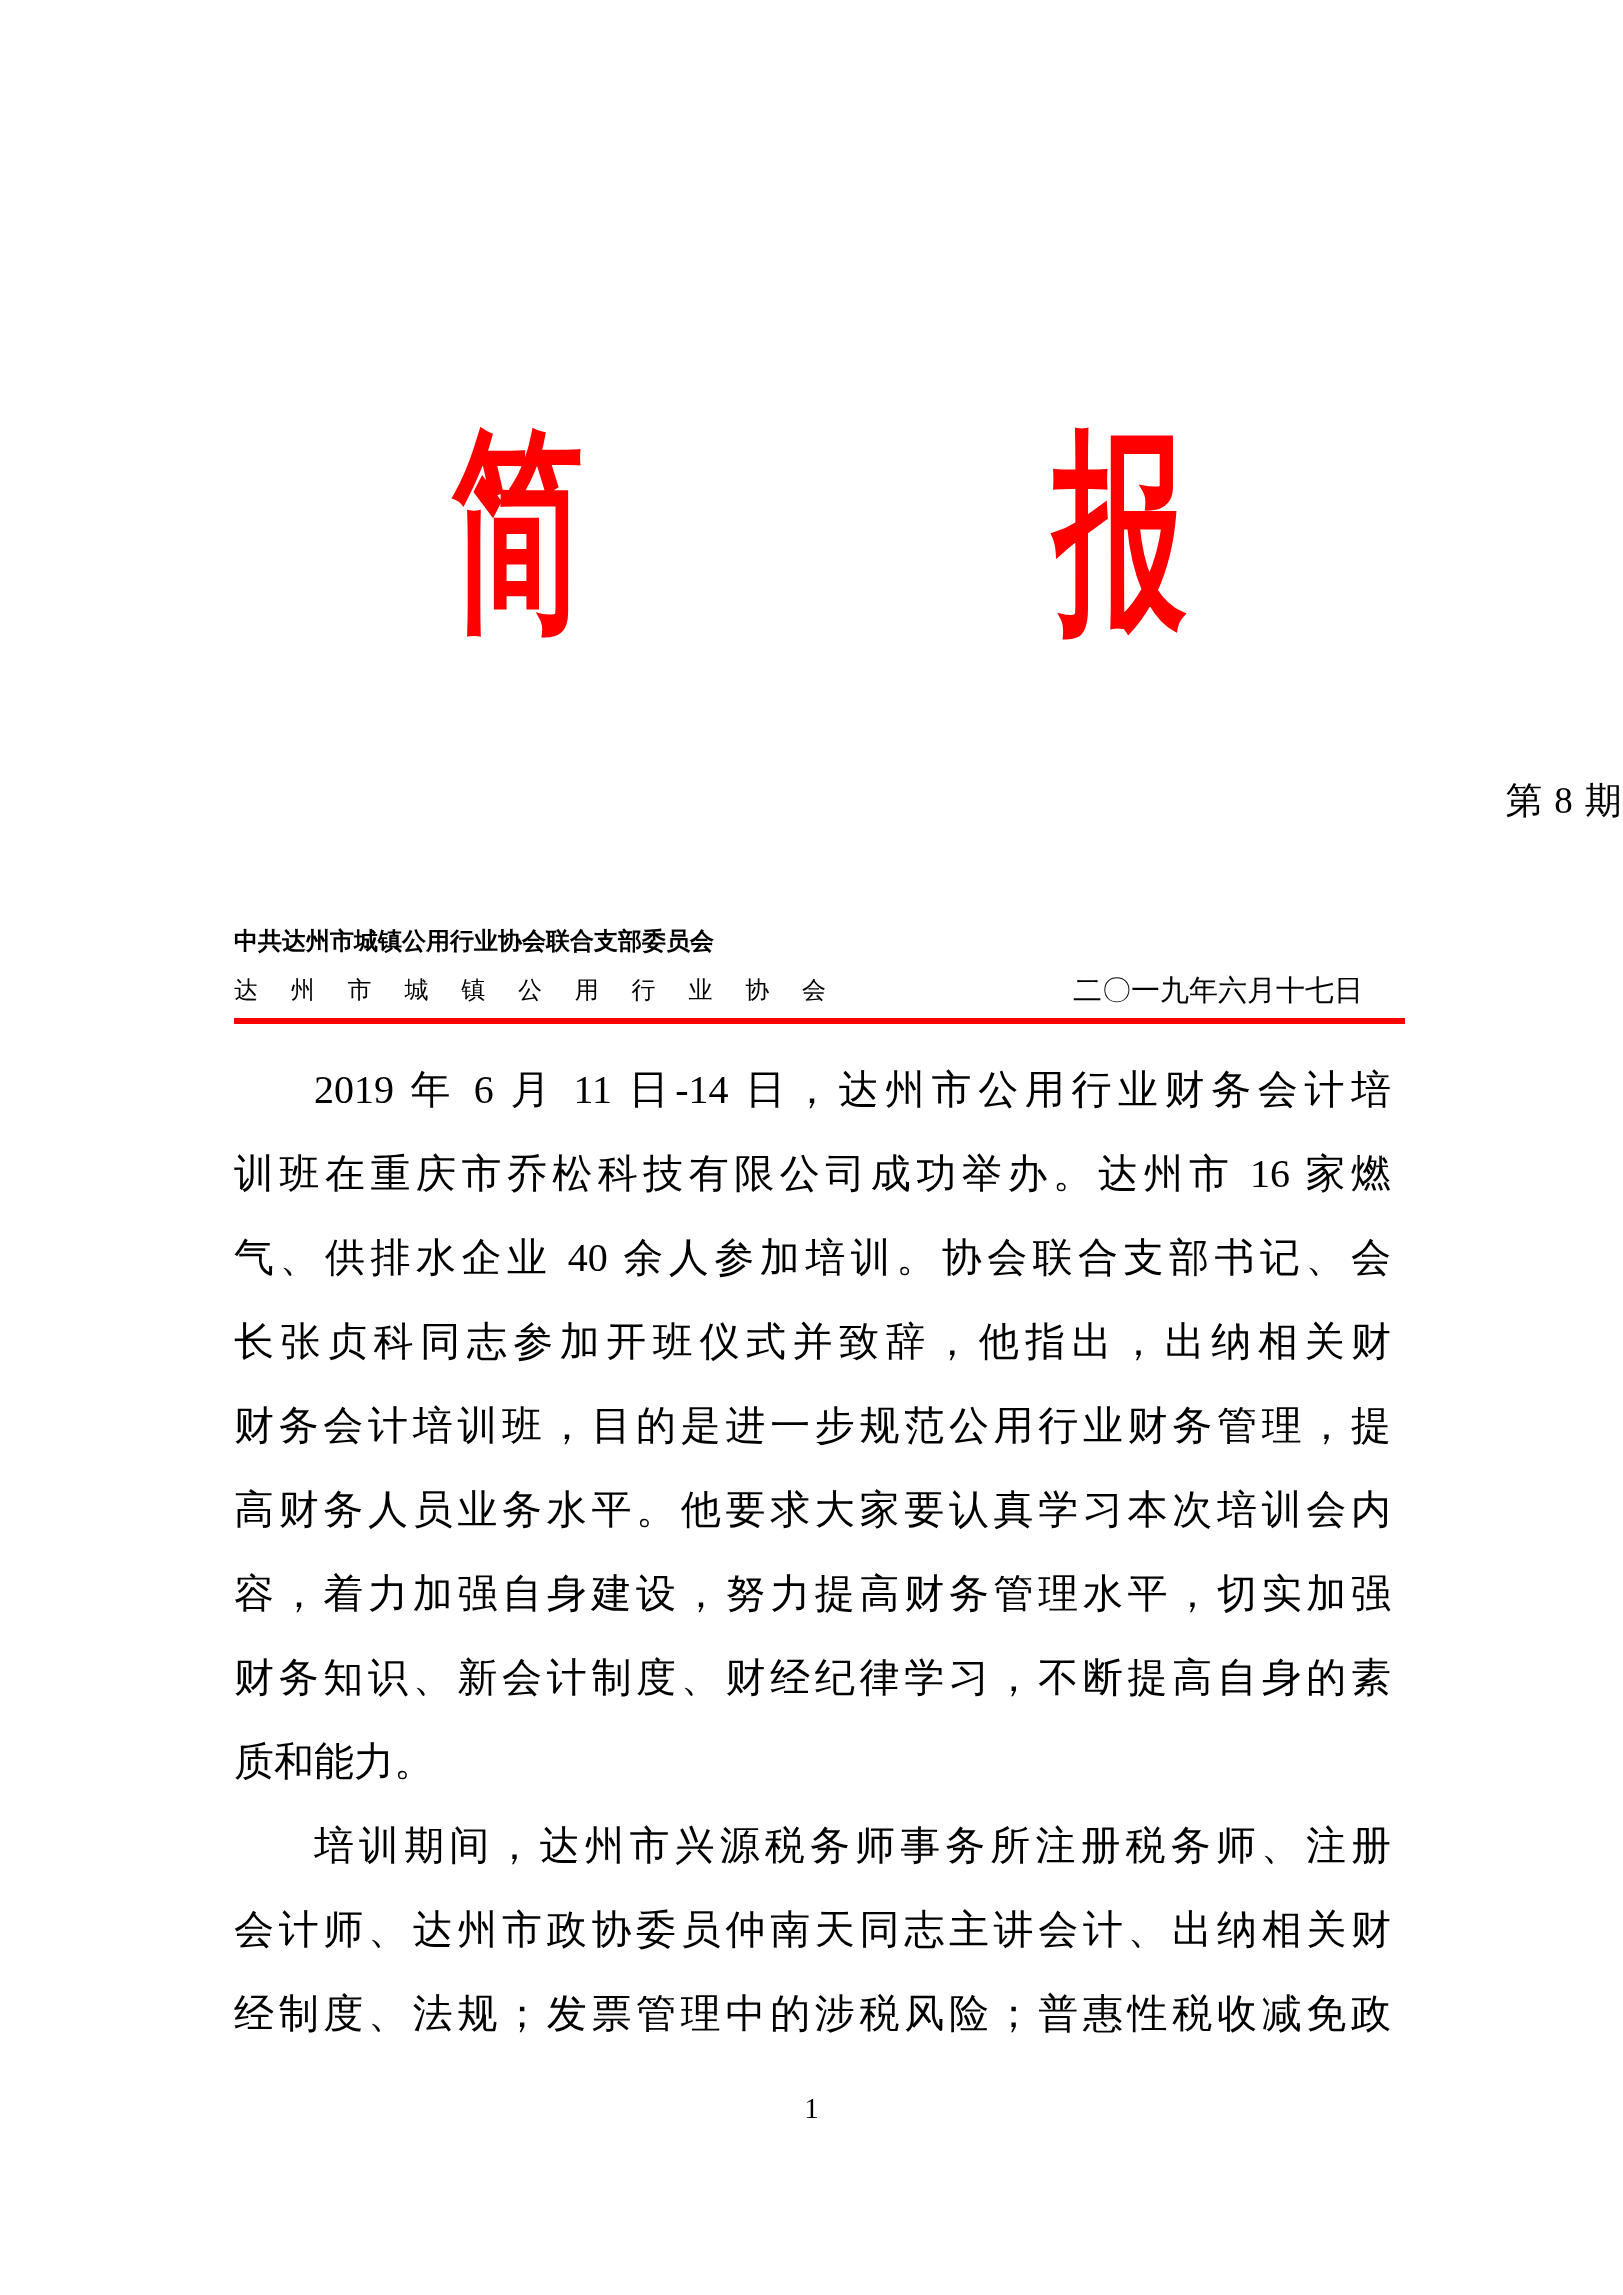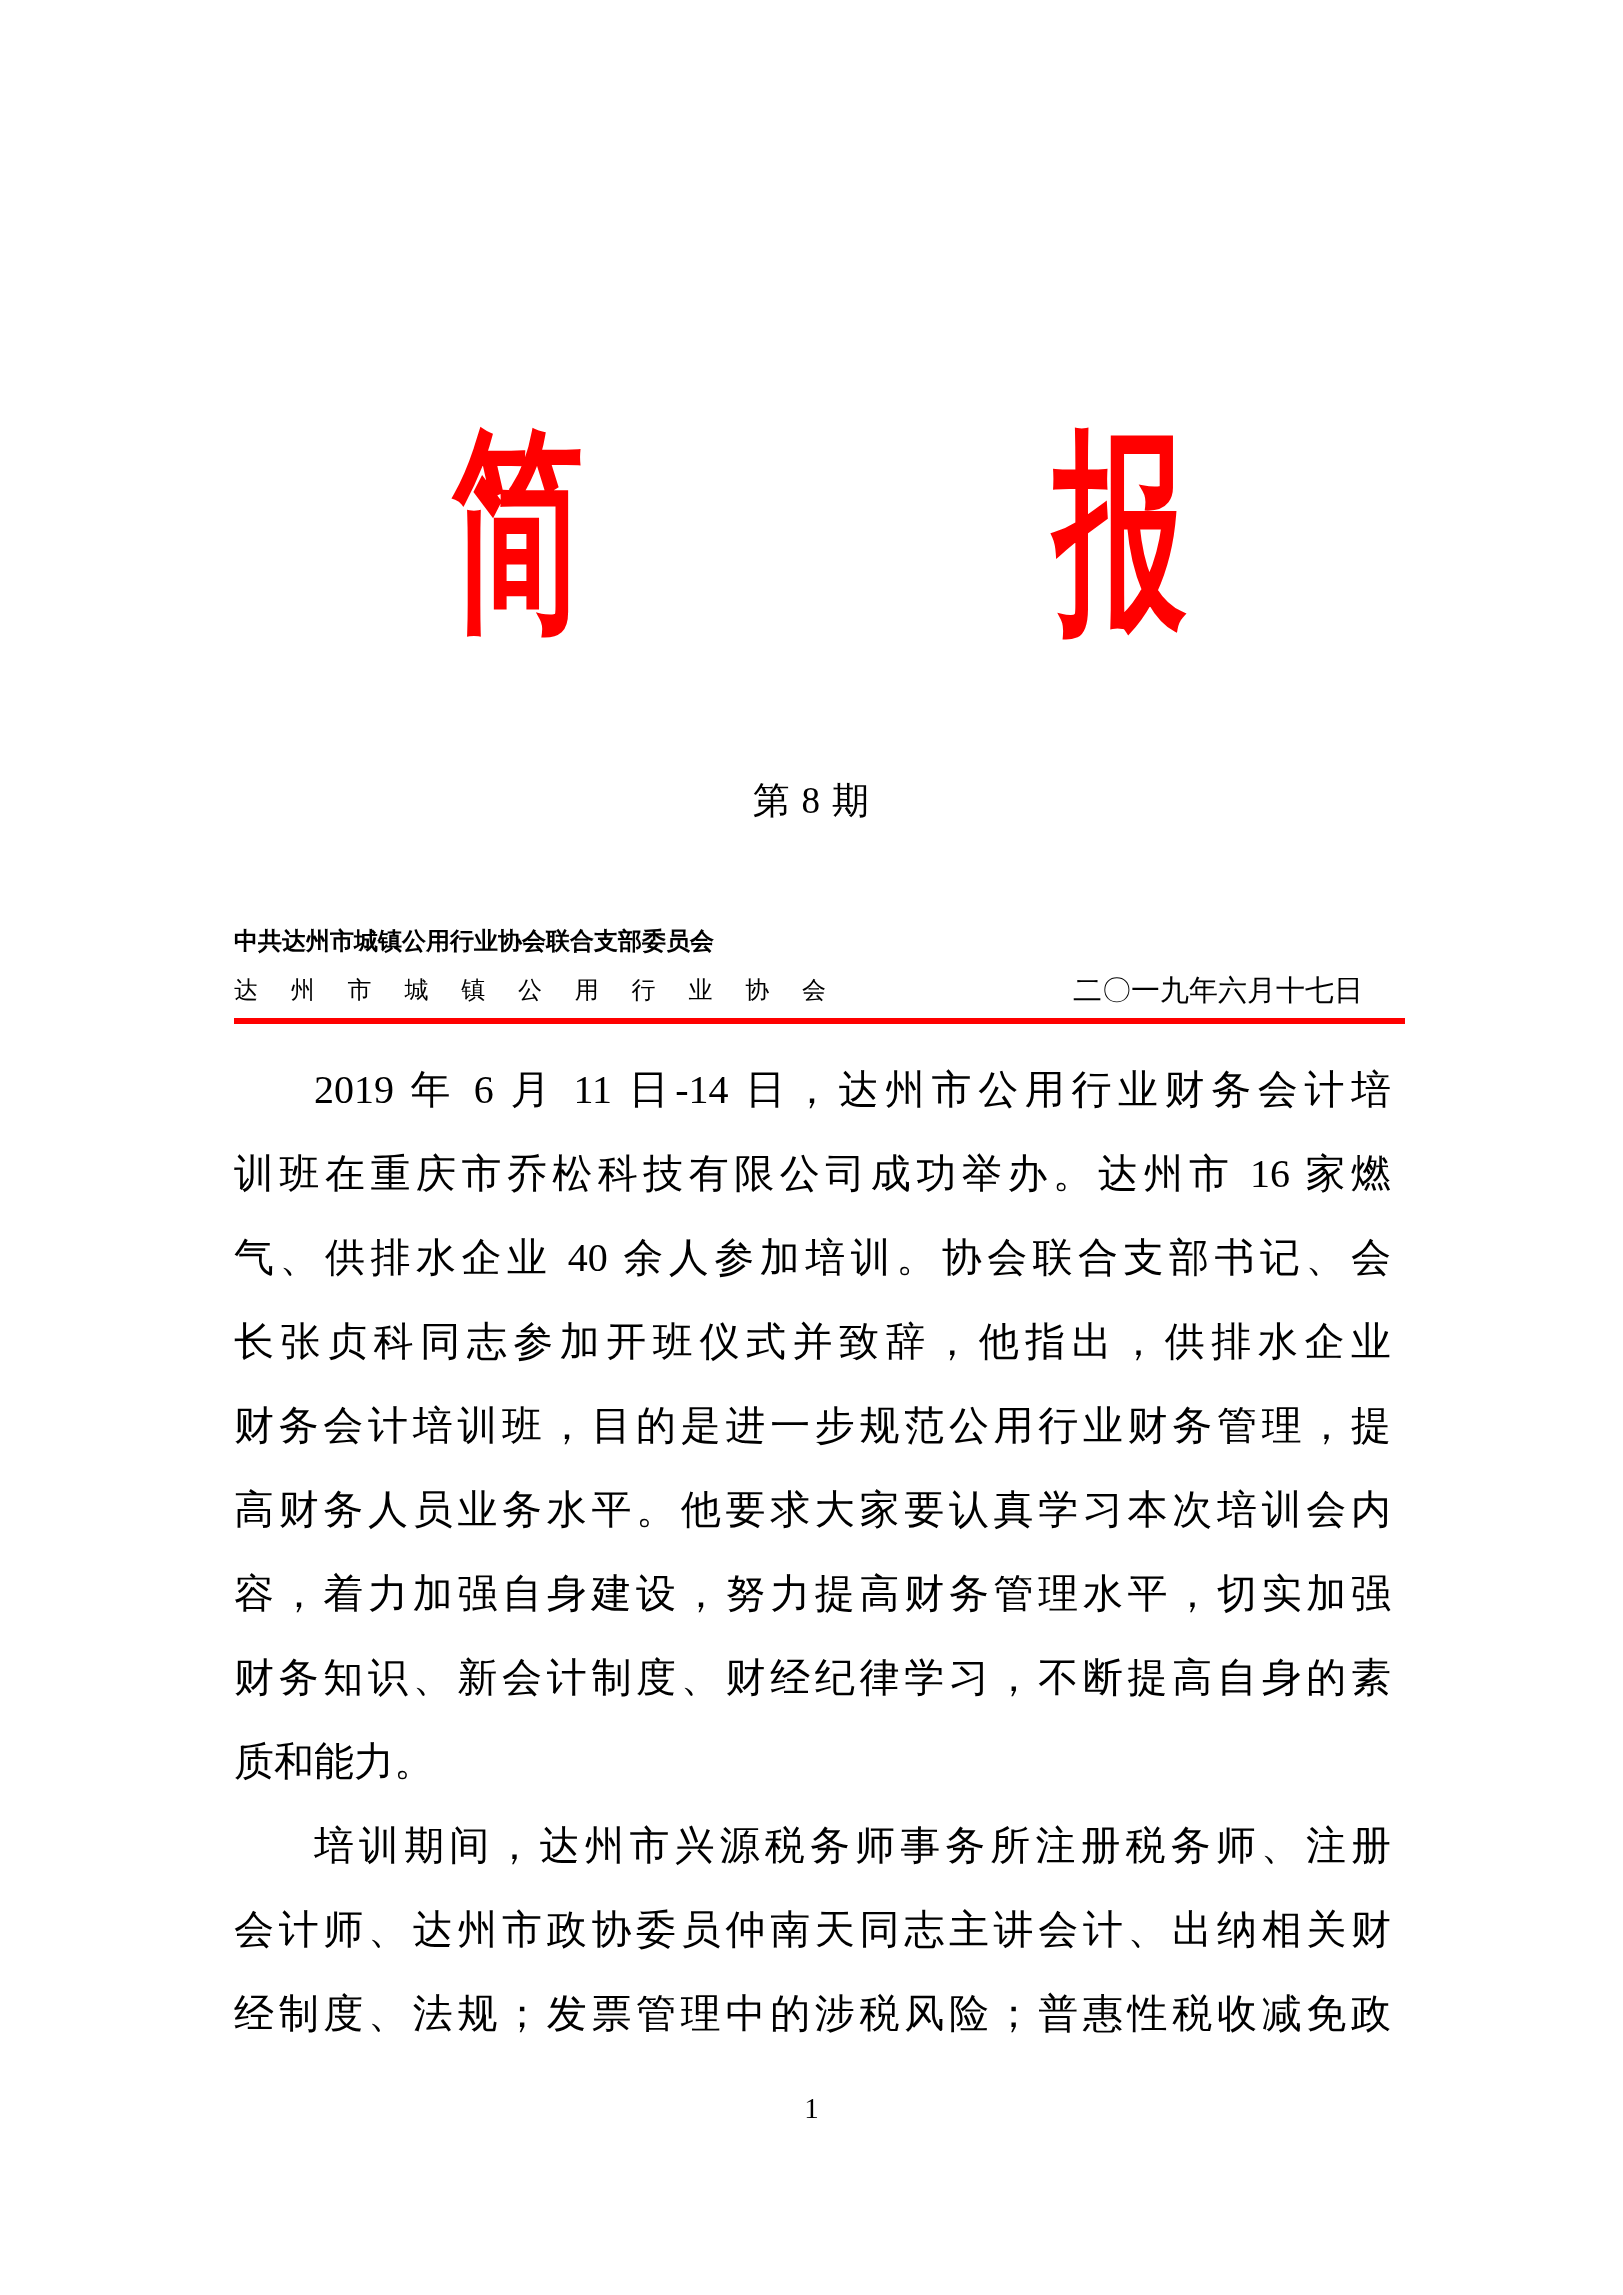--- a/index.html
+++ b/index.html
@@ -40,21 +40,21 @@
   }
   .masthead .big-char:first-child { transform-origin: left center; }
   .masthead .big-char:last-child  { transform-origin: right center; }
 
   
   .issue-line {
     position: absolute;
     left: 0;
     top: 779px;
     width: 1623px;
-    text-align: center;
+    text-align: right;
     font-size: 37px;
     line-height: 43px;
     letter-spacing: 1.3px;
   }
 
   
   .org-block {
     position: absolute;
     left: 234px;
     top: 921px;
@@ -150,21 +150,21 @@
       <div class="header-date">二〇一九年六月十七日</div>
     </div>
   </div>
 
   <div class="red-rule"></div>
 
   <div class="body-text">
     <div class="body-line indent">2019 年 6 月 11 日-14 日，达州市公用行业财务会计培</div>
     <div class="body-line">训班在重庆市乔松科技有限公司成功举办。达州市 16 家燃</div>
     <div class="body-line">气、供排水企业 40 余人参加培训。协会联合支部书记、会</div>
-    <div class="body-line">长张贞科同志参加开班仪式并致辞，他指出，供排水企业</div>
+    <div class="body-line">长张贞科同志参加开班仪式并致辞，他指出，出纳相关财</div>
     <div class="body-line">财务会计培训班，目的是进一步规范公用行业财务管理，提</div>
     <div class="body-line">高财务人员业务水平。他要求大家要认真学习本次培训会内</div>
     <div class="body-line">容，着力加强自身建设，努力提高财务管理水平，切实加强</div>
     <div class="body-line">财务知识、新会计制度、财经纪律学习，不断提高自身的素</div>
     <div class="body-line para-end">质和能力。</div>
     <div class="body-line indent">培训期间，达州市兴源税务师事务所注册税务师、注册</div>
     <div class="body-line">会计师、达州市政协委员仲南天同志主讲会计、出纳相关财</div>
     <div class="body-line">经制度、法规；发票管理中的涉税风险；普惠性税收减免政</div>
   </div>
 

